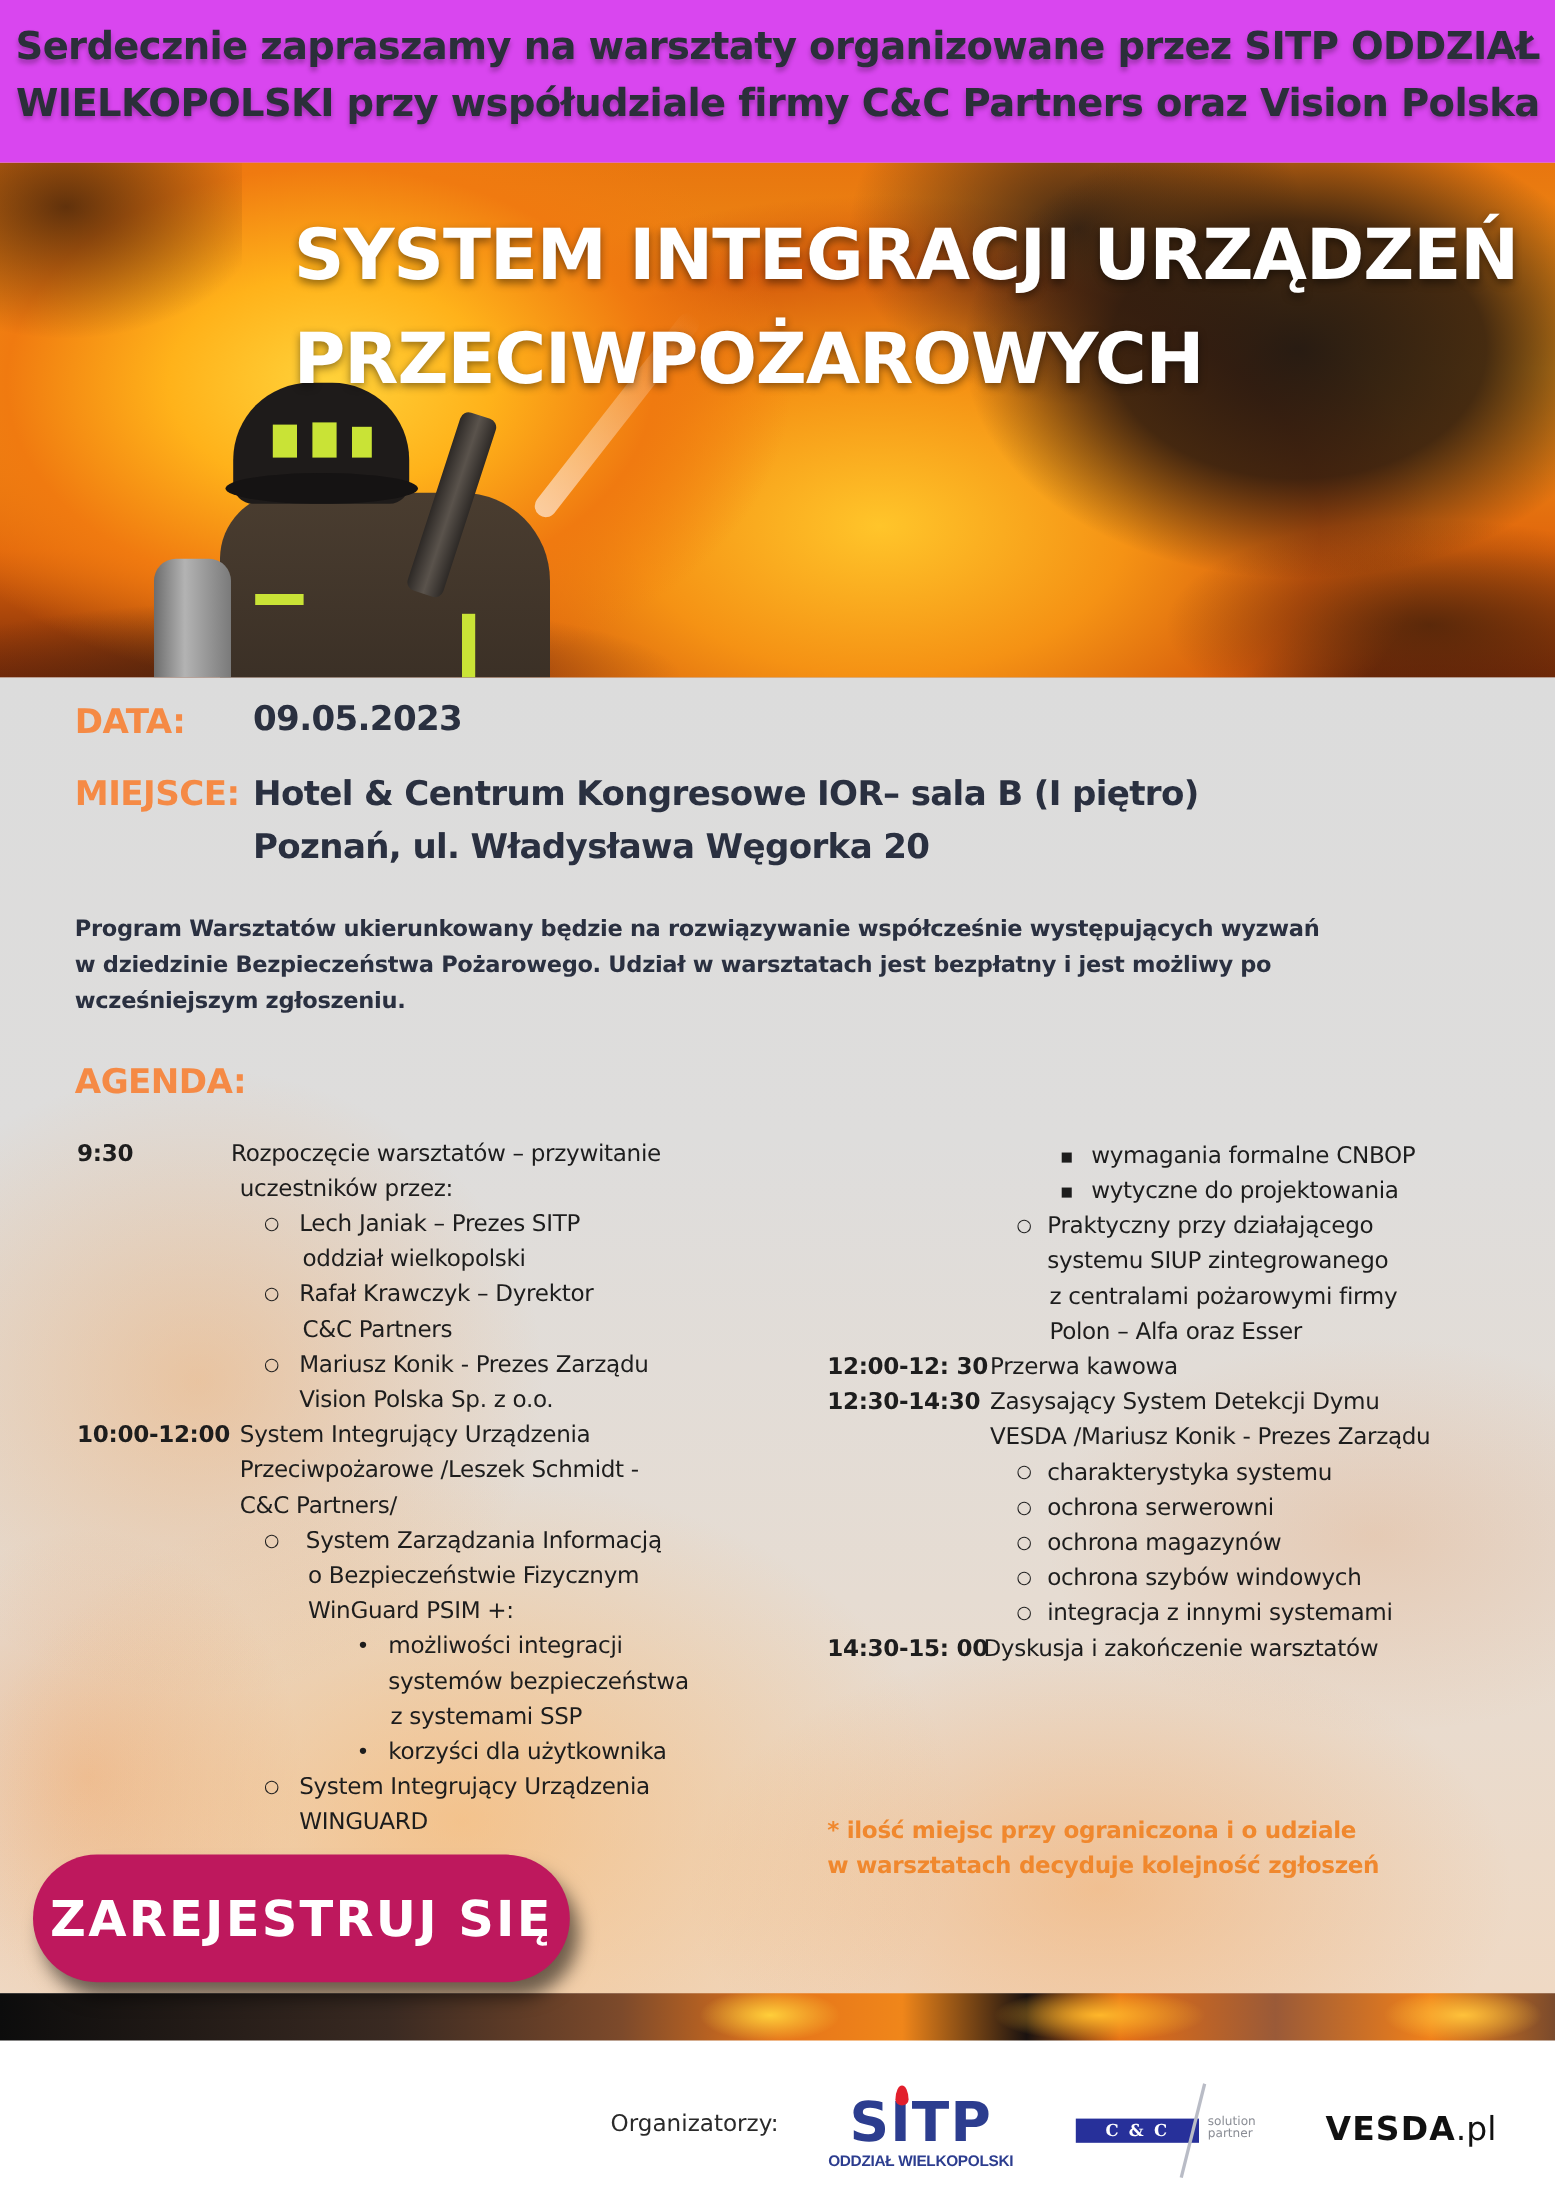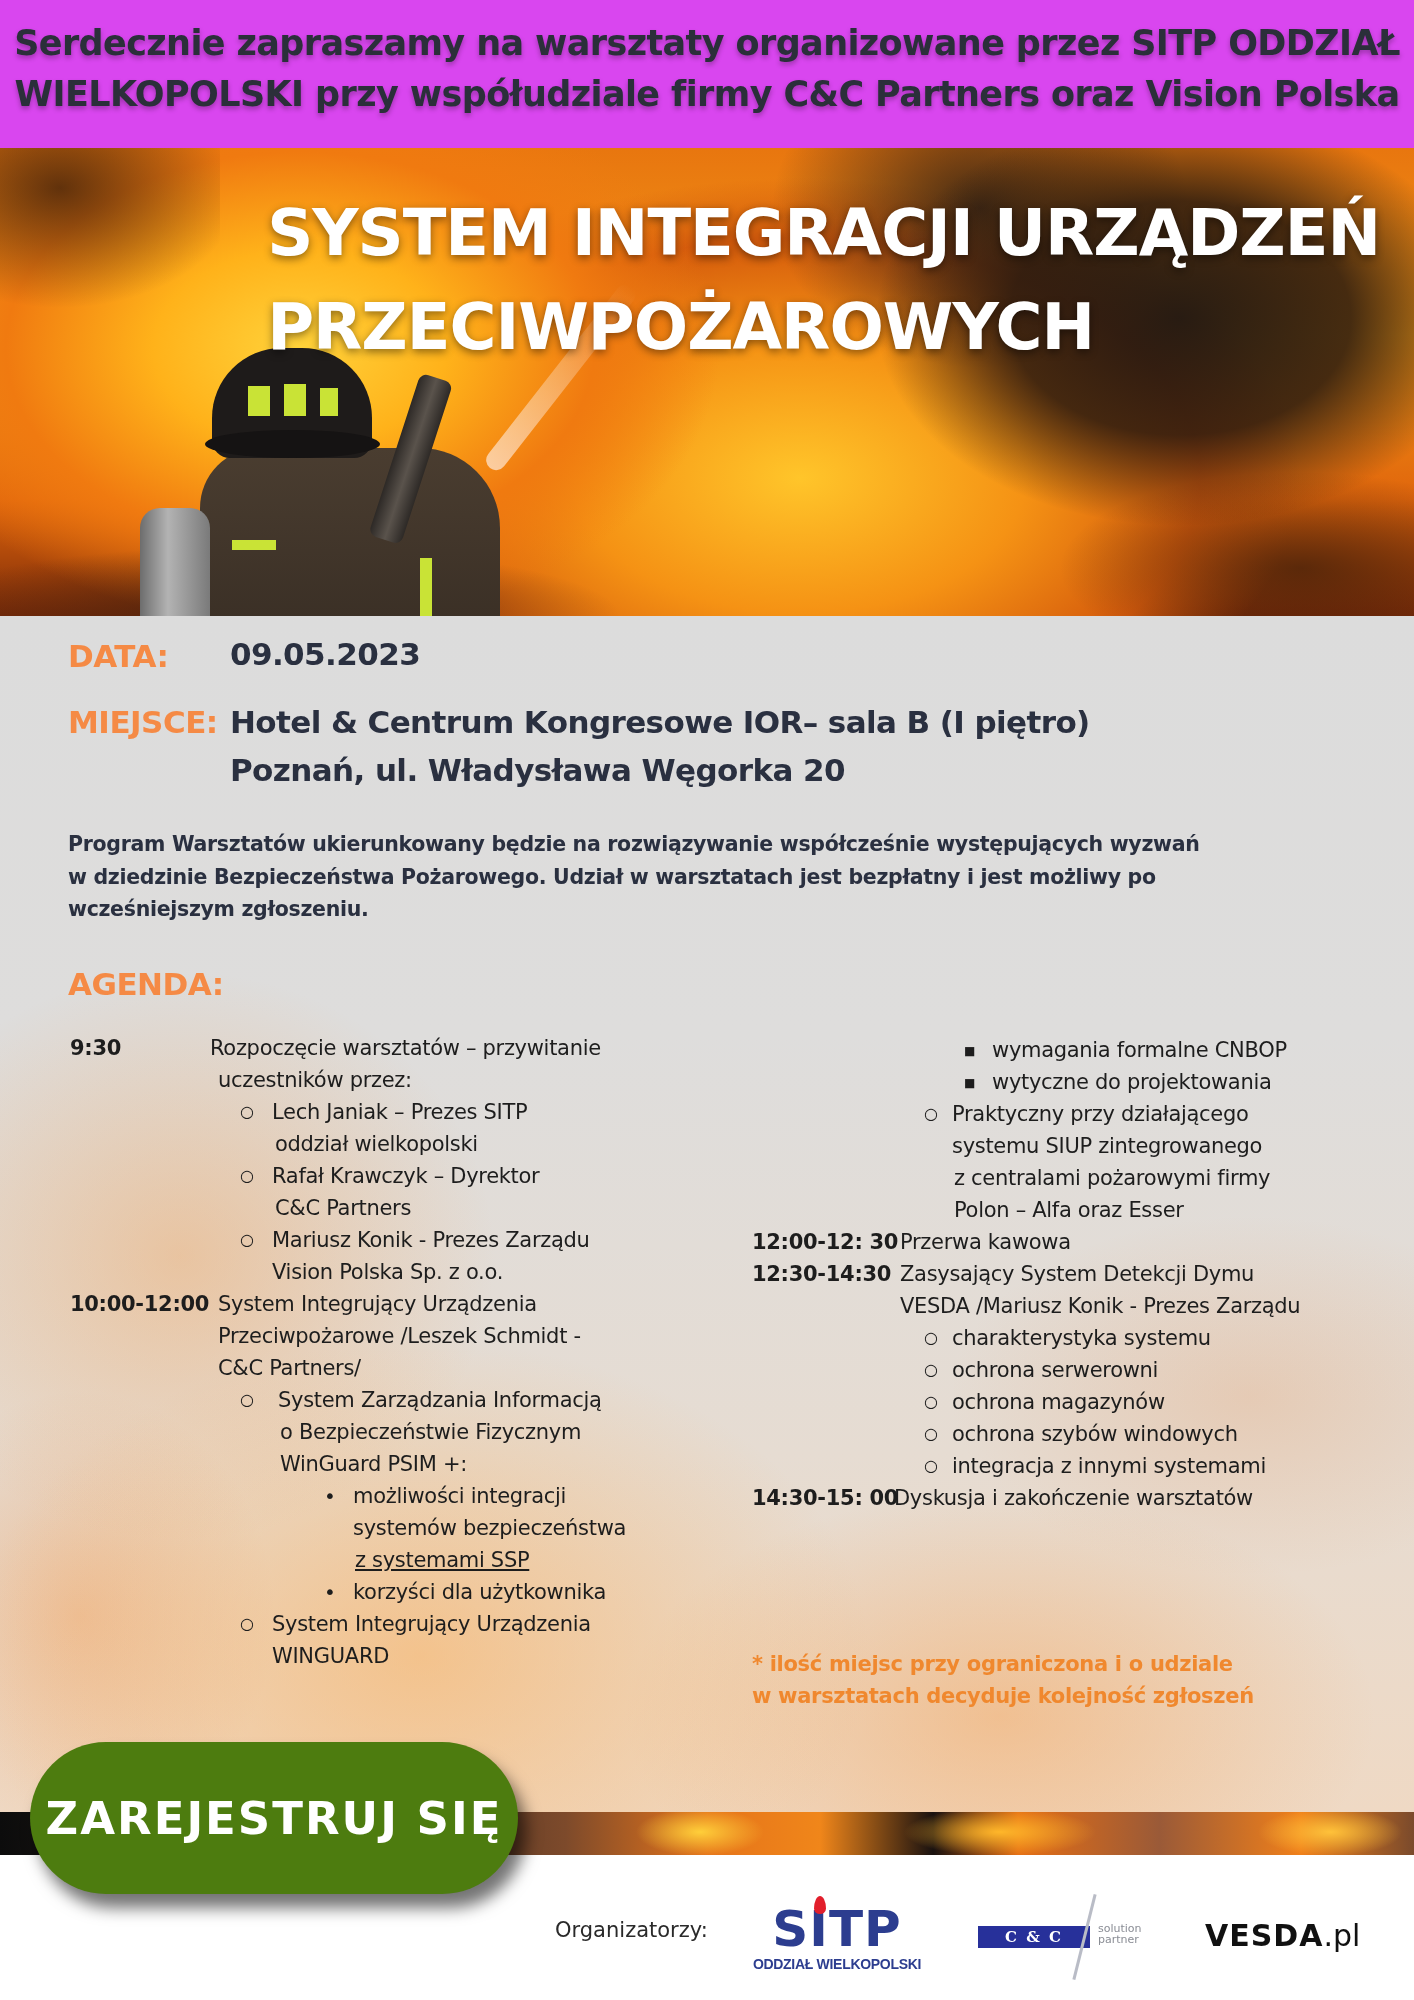--- a/index.html
+++ b/index.html
@@ -116,22 +116,22 @@
   
   .fire-strip {
     position: absolute; left: 0; top: 1812px; width: 1414px; height: 43px;
     background:
       radial-gradient(ellipse 80px 30px at 700px 20px, #ffcf3a, rgba(255,160,30,0) 80%),
       radial-gradient(ellipse 120px 30px at 1000px 20px, #ffb72a, rgba(255,150,30,0) 80%),
       radial-gradient(ellipse 90px 30px at 1330px 20px, #ffc23a, rgba(255,150,30,0) 80%),
       linear-gradient(90deg, #0c0c0c 0%, #3a2a22 25%, #7d4a2b 40%, #e5741a 50%, #f0861a 58%, #1a1210 66%, #e56e14 72%, #9a5a38 82%, #f0801a 92%, #7a4a2c 100%);
   }
   .register-btn {
-    position: absolute; left: 30px; top: 1742px; width: 488px; height: 152px;
-    background: #4d7c0f; border-radius: 76px;
+    position: absolute; left: 30px; top: 1686px; width: 488px; height: 116px;
+    background: #be185d; border-radius: 76px;
     box-shadow: 8px 14px 16px rgba(0,0,0,0.55);
     display: flex; align-items: center; justify-content: center;
     font-family: "DejaVu Sans", sans-serif; font-weight: bold; color: #ffffff;
     font-size: 45px; letter-spacing: 2px; cursor: pointer; white-space: nowrap;
   }
 
   
   .footer-label {
     position: absolute; left: 555px; top: 1918px;
     font-family: "DejaVu Sans", sans-serif; font-size: 21px; color: #2a2a2a;
@@ -270,21 +270,21 @@
       </div>
 
     <div class="row" style="height:32px;">
       <span class="bul" style="left:254px;font-size:20px;">•</span>
       <span style="position:absolute;left:283px;">możliwości integracji</span>
     </div>
     <div class="row" style="height:32px;">
         <span style="position:absolute;left:283px;">systemów bezpieczeństwa</span>
       </div>
     <div class="row" style="height:32px;">
-        <span style="position:absolute;left:285px;text-decoration:underline;">z systemami SSP</span>
+        <span style="position:absolute;left:285px;">z systemami SSP</span>
       </div>
     <div class="row" style="height:32px;">
       <span class="bul" style="left:254px;font-size:20px;">•</span>
       <span style="position:absolute;left:283px;">korzyści dla użytkownika</span>
     </div>
 
     <div class="row" style="height:32px;">
       <span class="bul" style="left:170px;">○</span>
       <span style="position:absolute;left:202px;">System Integrujący Urządzenia</span>
     </div>

